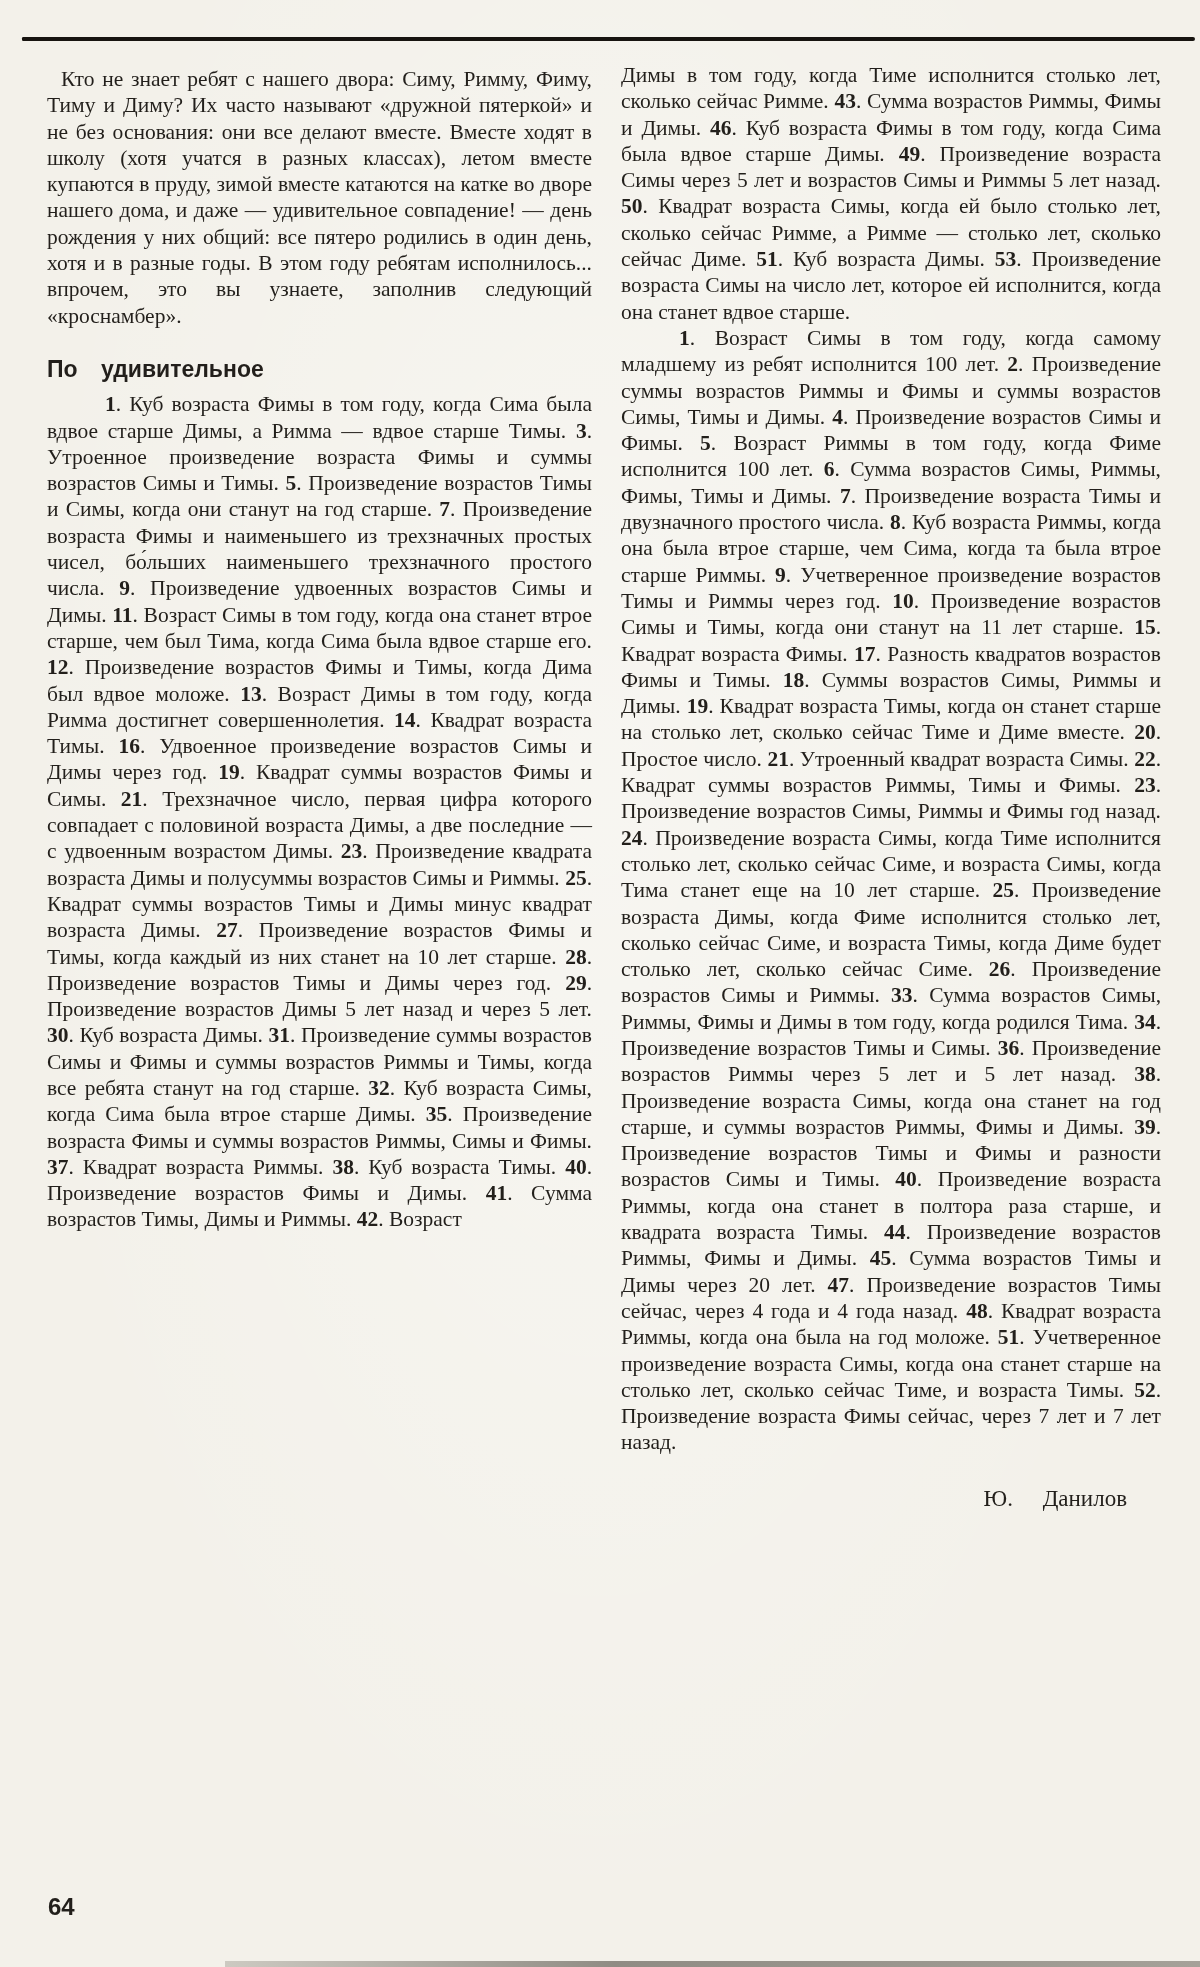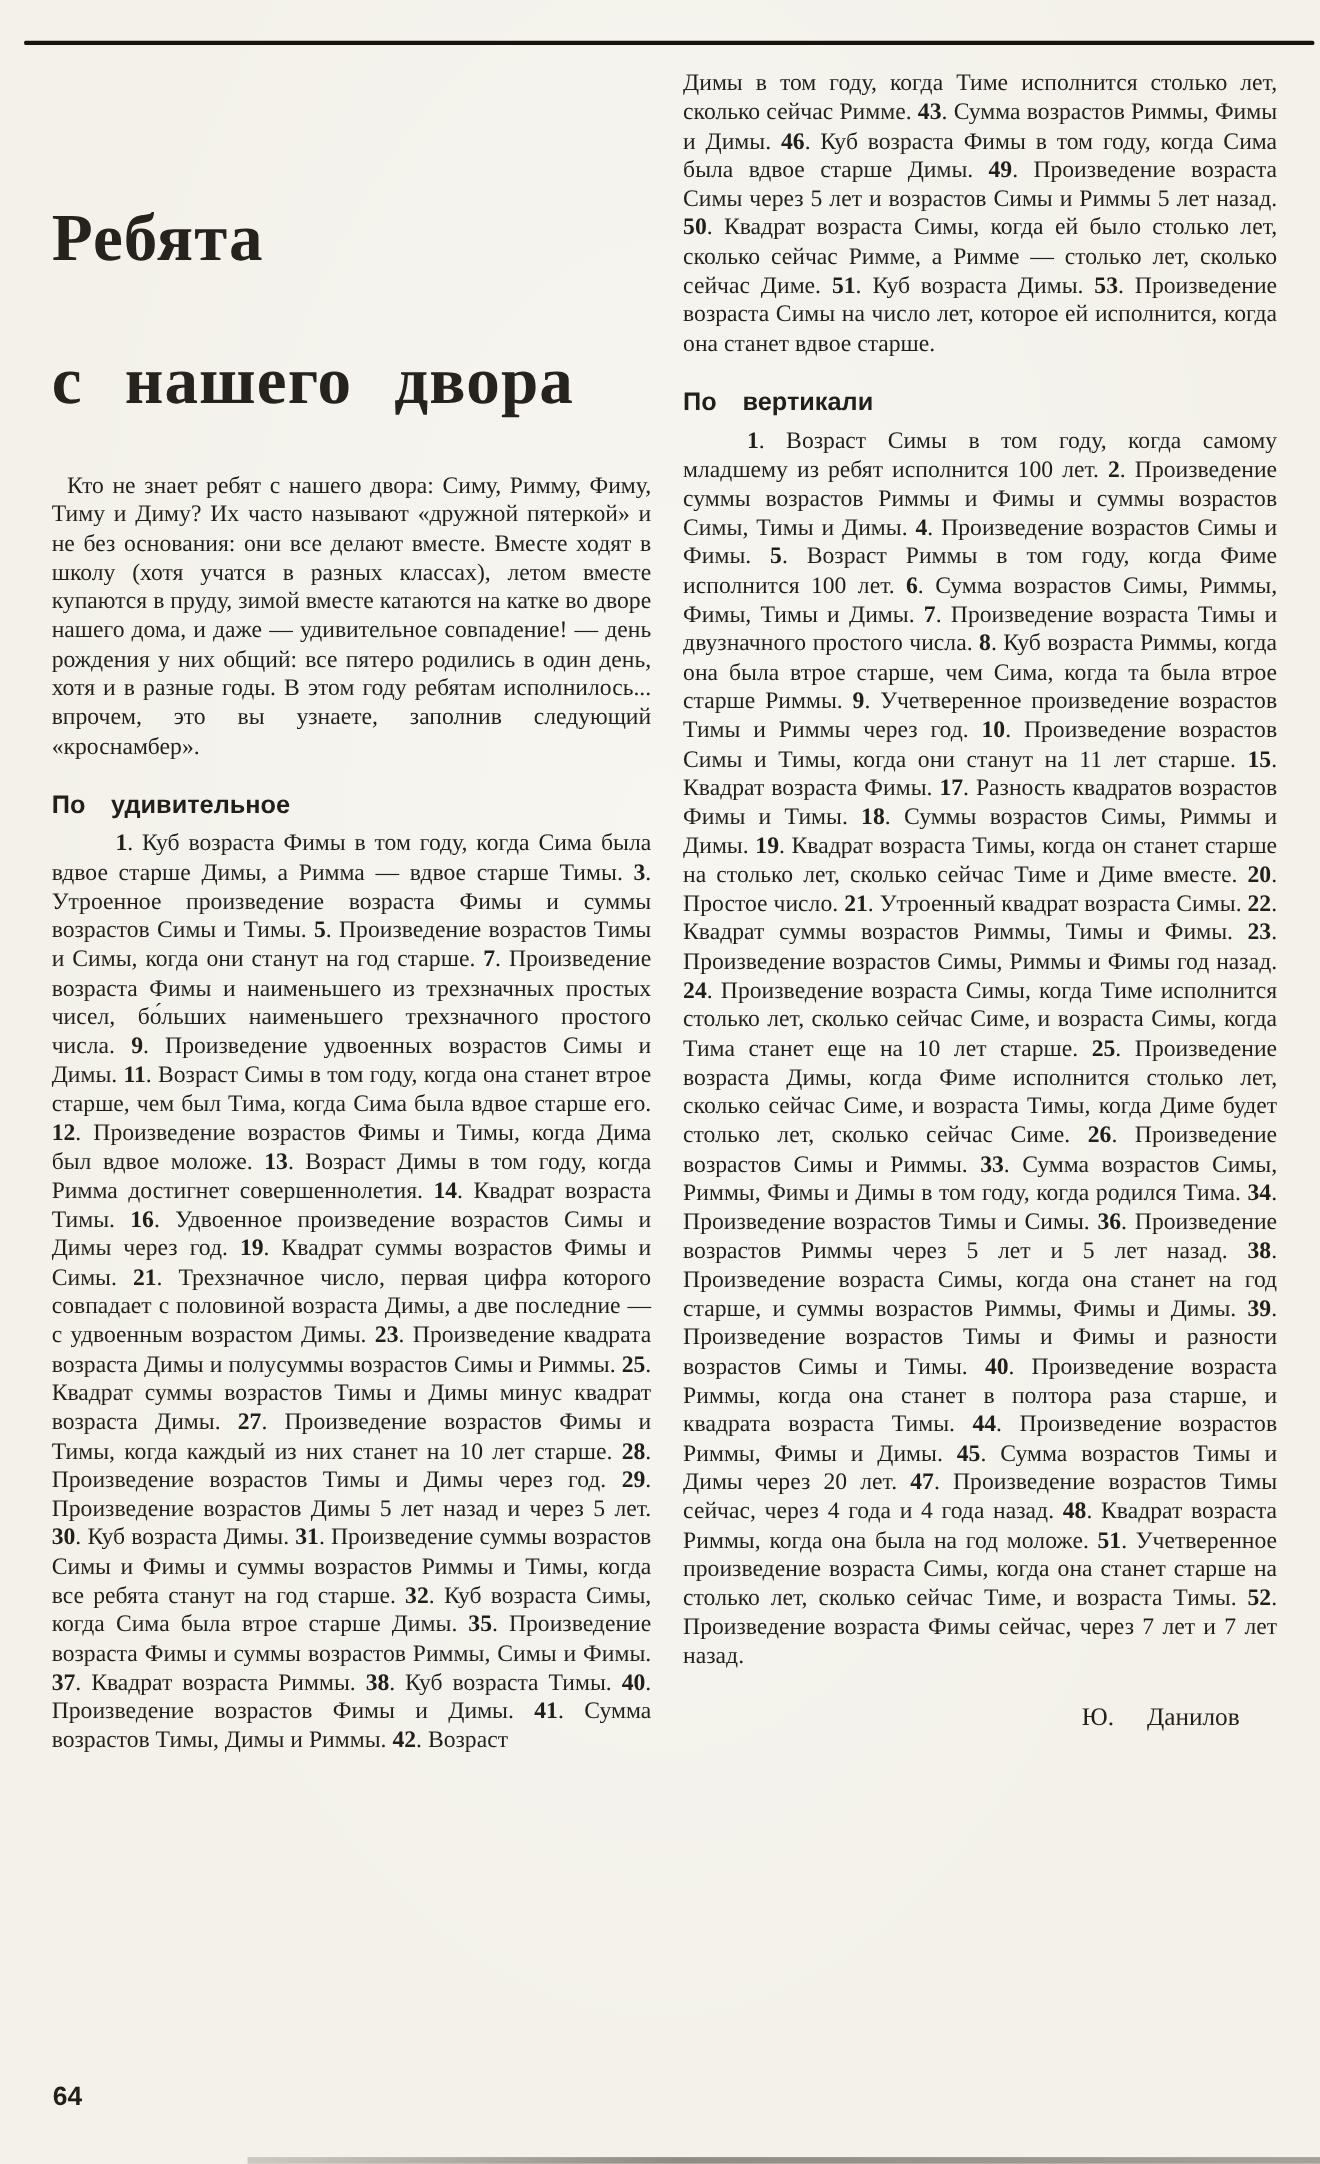--- a/index.html
+++ b/index.html
@@ -92,31 +92,26 @@
     height: 6px;
     background: linear-gradient(to right, rgba(90,84,72,0.25), rgba(62,57,48,0.55) 40%, rgba(70,64,54,0.45));
   }
 </style>
 </head>
 <body>
 
 <div class="top-rule"></div>
 
 <div class="col col-left">
-  <h1>
-    <span class="t-line t-line1">Ребята</span>
-    <span class="t-line t-line2">с нашего двора</span>
-  </h1>
   <p class="intro">Кто не знает ребят с нашего двора: Симу, Римму, Фиму, Тиму и Диму? Их часто называют «дружной пятеркой» и не без основания: они все делают вместе. Вместе ходят в школу (хотя учатся в разных классах), летом вместе купаются в пруду, зимой вместе катаются на катке во дворе нашего дома, и даже — удивительное совпадение! — день рождения у них общий: все пятеро родились в один день, хотя и в разные годы. В этом году ребятам исполнилось... впрочем, это вы узнаете, заполнив следующий «кроснамбер».</p>
   <h2>По удивительное</h2>
   <p class="clues"><b>1</b>. Куб возраста Фимы в том году, когда Сима была вдвое старше Димы, а Римма — вдвое старше Тимы. <b>3</b>. Утроенное произведение возраста Фимы и суммы возрастов Симы и Тимы. <b>5</b>. Произведение возрастов Тимы и Симы, когда они станут на год старше. <b>7</b>. Произведение возраста Фимы и наименьшего из трехзначных простых чисел, бо́льших наименьшего трехзначного простого числа. <b>9</b>. Произведение удвоенных возрастов Симы и Димы. <b>11</b>. Возраст Симы в том году, когда она станет втрое старше, чем был Тима, когда Сима была вдвое старше его. <b>12</b>. Произведение возрастов Фимы и Тимы, когда Дима был вдвое моложе. <b>13</b>. Возраст Димы в том году, когда Римма достигнет совершеннолетия. <b>14</b>. Квадрат возраста Тимы. <b>16</b>. Удвоенное произведение возрастов Симы и Димы через год. <b>19</b>. Квадрат суммы возрастов Фимы и Симы. <b>21</b>. Трехзначное число, первая цифра которого совпадает с половиной возраста Димы, а две последние — с удвоенным возрастом Димы. <b>23</b>. Произведение квадрата возраста Димы и полусуммы возрастов Симы и Риммы. <b>25</b>. Квадрат суммы возрастов Тимы и Димы минус квадрат возраста Димы. <b>27</b>. Произведение возрастов Фимы и Тимы, когда каждый из них станет на 10 лет старше. <b>28</b>. Произведение возрастов Тимы и Димы через год. <b>29</b>. Произведение возрастов Димы 5 лет назад и через 5 лет. <b>30</b>. Куб возраста Димы. <b>31</b>. Произведение суммы возрастов Симы и Фимы и суммы возрастов Риммы и Тимы, когда все ребята станут на год старше. <b>32</b>. Куб возраста Симы, когда Сима была втрое старше Димы. <b>35</b>. Произведение возраста Фимы и суммы возрастов Риммы, Симы и Фимы. <b>37</b>. Квадрат возраста Риммы. <b>38</b>. Куб возраста Тимы. <b>40</b>. Произведение возрастов Фимы и Димы. <b>41</b>. Сумма возрастов Тимы, Димы и Риммы. <b>42</b>. Возраст</p>
 </div>
 
 <div class="col col-right">
   <p class="clues cont">Димы в том году, когда Тиме исполнится столько лет, сколько сейчас Римме. <b>43</b>. Сумма возрастов Риммы, Фимы и Димы. <b>46</b>. Куб возраста Фимы в том году, когда Сима была вдвое старше Димы. <b>49</b>. Произведение возраста Симы через 5 лет и возрастов Симы и Риммы 5 лет назад. <b>50</b>. Квадрат возраста Симы, когда ей было столько лет, сколько сейчас Римме, а Римме — столько лет, сколько сейчас Диме. <b>51</b>. Куб возраста Димы. <b>53</b>. Произведение возраста Симы на число лет, которое ей исполнится, когда она станет вдвое старше.</p>
-  <h2>По вертикали</h2>
   <p class="clues"><b>1</b>. Возраст Симы в том году, когда самому младшему из ребят исполнится 100 лет. <b>2</b>. Произведение суммы возрастов Риммы и Фимы и суммы возрастов Симы, Тимы и Димы. <b>4</b>. Произведение возрастов Симы и Фимы. <b>5</b>. Возраст Риммы в том году, когда Фиме исполнится 100 лет. <b>6</b>. Сумма возрастов Симы, Риммы, Фимы, Тимы и Димы. <b>7</b>. Произведение возраста Тимы и двузначного простого числа. <b>8</b>. Куб возраста Риммы, когда она была втрое старше, чем Сима, когда та была втрое старше Риммы. <b>9</b>. Учетверенное произведение возрастов Тимы и Риммы через год. <b>10</b>. Произведение возрастов Симы и Тимы, когда они станут на 11 лет старше. <b>15</b>. Квадрат возраста Фимы. <b>17</b>. Разность квадратов возрастов Фимы и Тимы. <b>18</b>. Суммы возрастов Симы, Риммы и Димы. <b>19</b>. Квадрат возраста Тимы, когда он станет старше на столько лет, сколько сейчас Тиме и Диме вместе. <b>20</b>. Простое число. <b>21</b>. Утроенный квадрат возраста Симы. <b>22</b>. Квадрат суммы возрастов Риммы, Тимы и Фимы. <b>23</b>. Произведение возрастов Симы, Риммы и Фимы год назад. <b>24</b>. Произведение возраста Симы, когда Тиме исполнится столько лет, сколько сейчас Симе, и возраста Симы, когда Тима станет еще на 10 лет старше. <b>25</b>. Произведение возраста Димы, когда Фиме исполнится столько лет, сколько сейчас Симе, и возраста Тимы, когда Диме будет столько лет, сколько сейчас Симе. <b>26</b>. Произведение возрастов Симы и Риммы. <b>33</b>. Сумма возрастов Симы, Риммы, Фимы и Димы в том году, когда родился Тима. <b>34</b>. Произведение возрастов Тимы и Симы. <b>36</b>. Произведение возрастов Риммы через 5 лет и 5 лет назад. <b>38</b>. Произведение возраста Симы, когда она станет на год старше, и суммы возрастов Риммы, Фимы и Димы. <b>39</b>. Произведение возрастов Тимы и Фимы и разности возрастов Симы и Тимы. <b>40</b>. Произведение возраста Риммы, когда она станет в полтора раза старше, и квадрата возраста Тимы. <b>44</b>. Произведение возрастов Риммы, Фимы и Димы. <b>45</b>. Сумма возрастов Тимы и Димы через 20 лет. <b>47</b>. Произведение возрастов Тимы сейчас, через 4 года и 4 года назад. <b>48</b>. Квадрат возраста Риммы, когда она была на год моложе. <b>51</b>. Учетверенное произведение возраста Симы, когда она станет старше на столько лет, сколько сейчас Тиме, и возраста Тимы. <b>52</b>. Произведение возраста Фимы сейчас, через 7 лет и 7 лет назад.</p>
   <p class="author">Ю. Данилов</p>
 </div>
 
 <div class="page-number">64</div>
 
 <div class="scan-edge-bottom"></div>
 
 </body></html>

